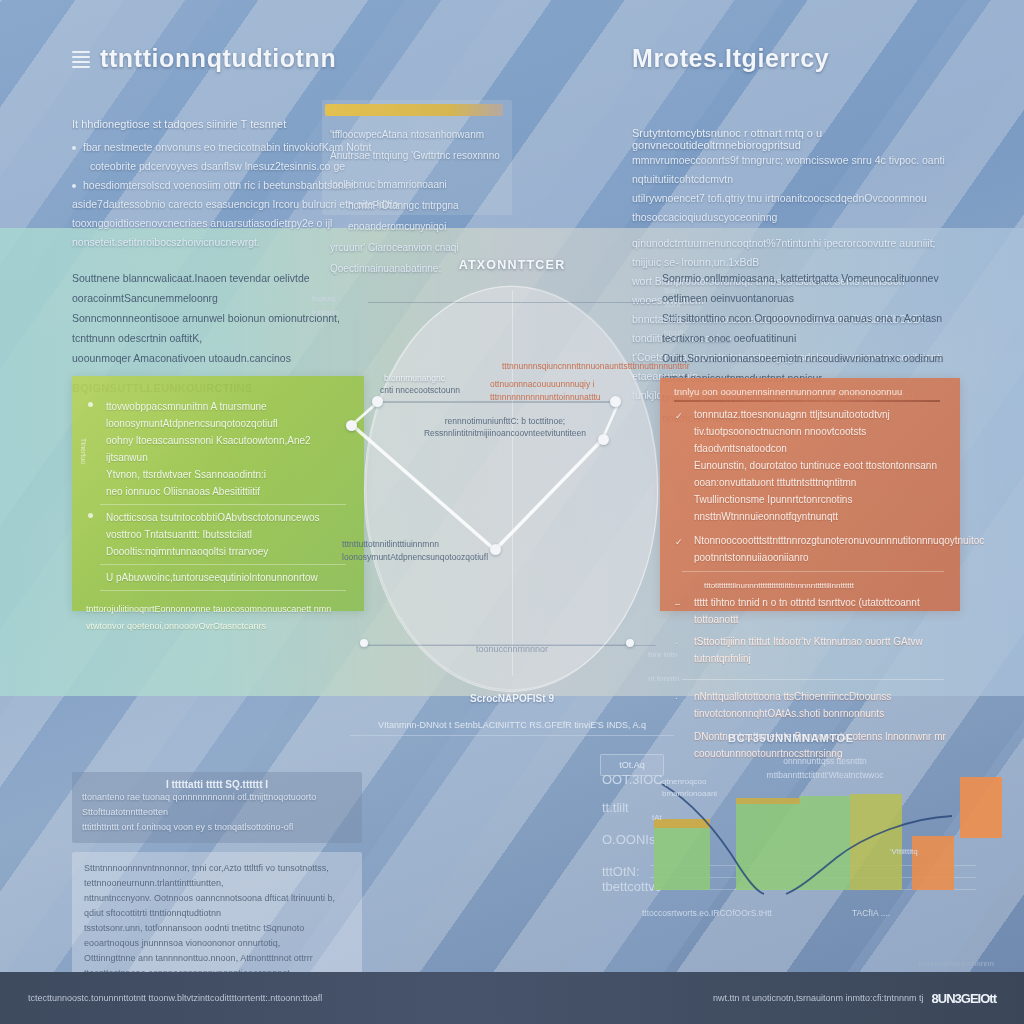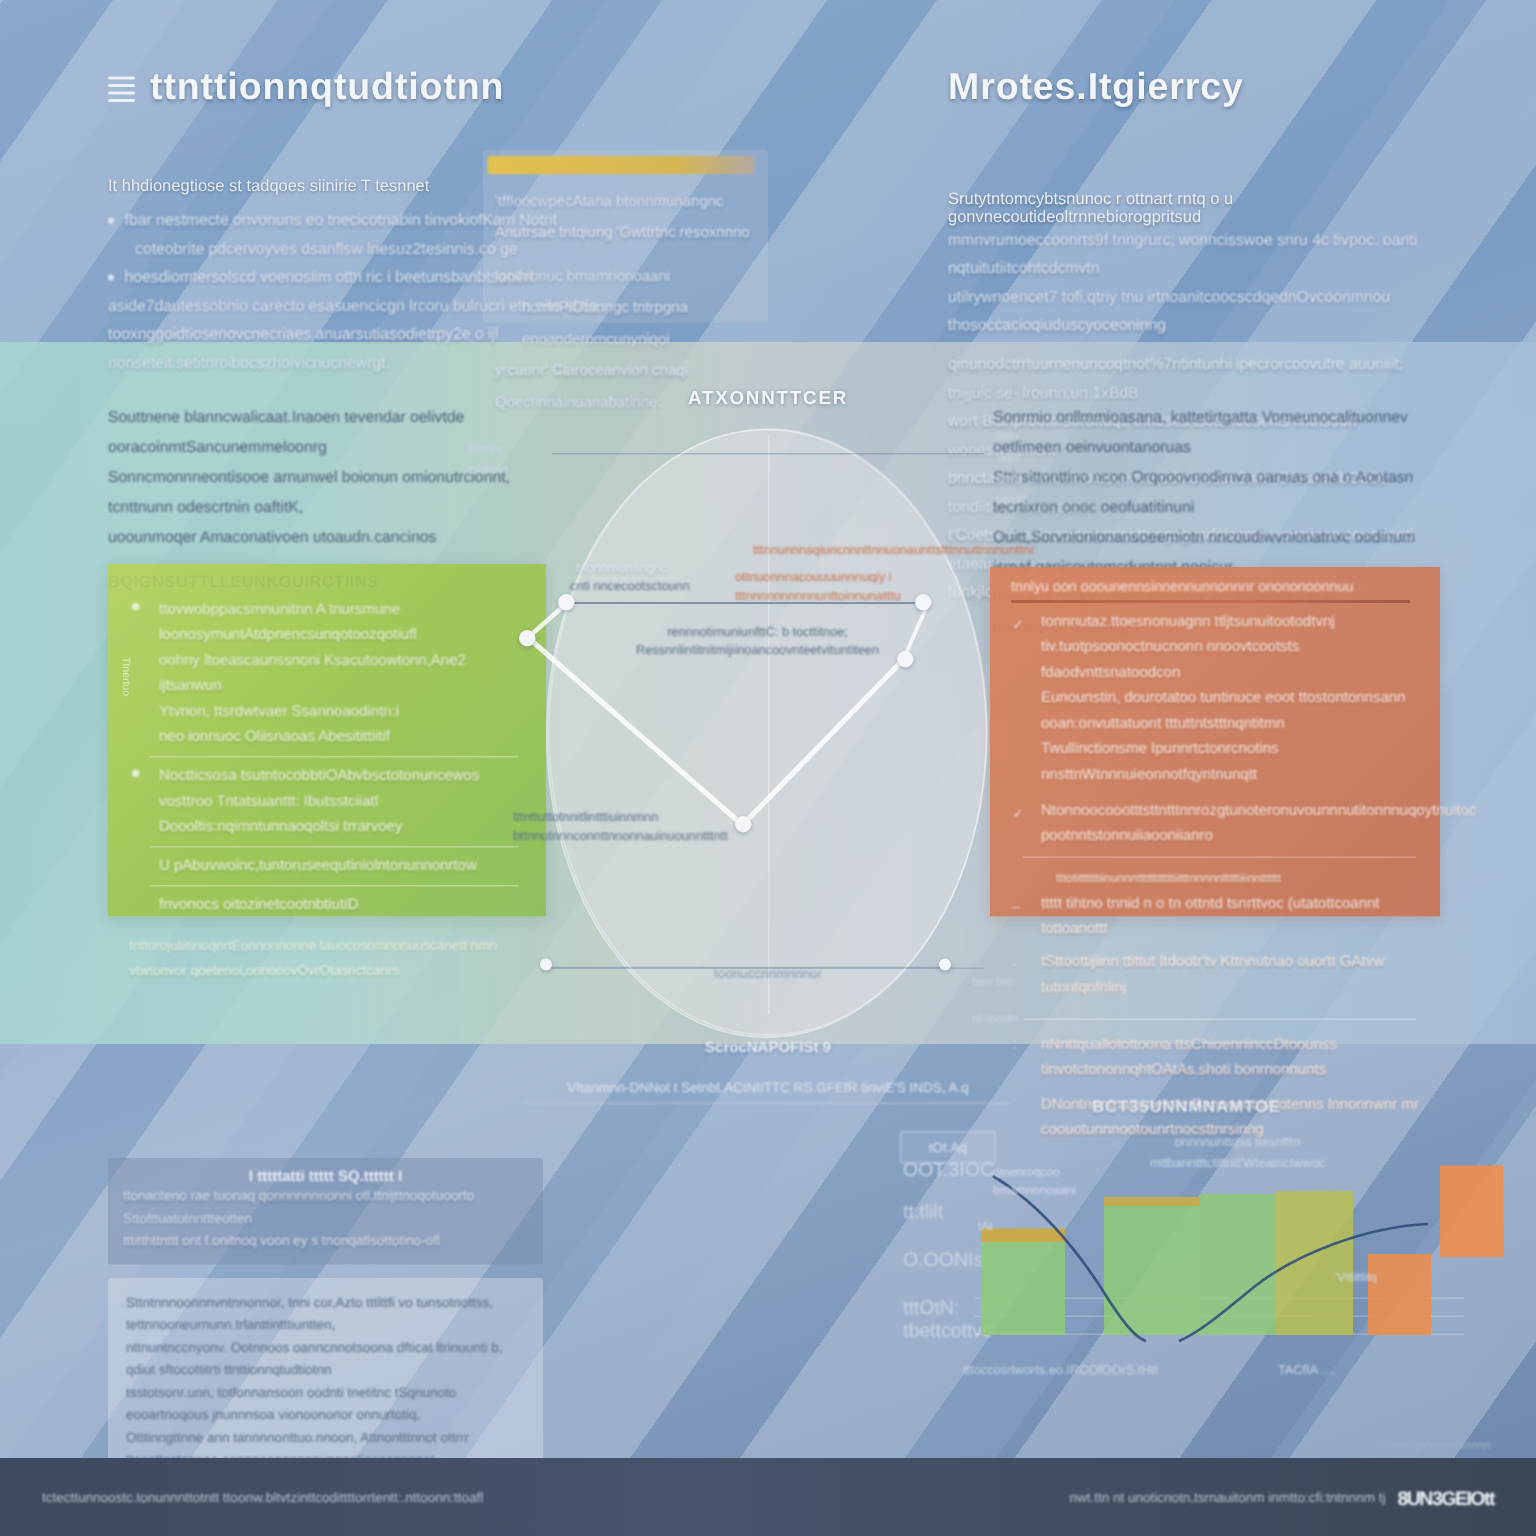--- a/index.html
+++ b/index.html
@@ -222,21 +222,21 @@
       <span class="bullet-dot"></span><span>hoesdiomtersolscd voenosiim ottn ric i beetunsbanbtsanerl</span>
     </div>
     <div class="p-line">aside7dautessobnio carecto esasuencicgn lrcoru bulrucri etn oite iditio</div>
     <div class="p-line">tooxnggoidtiosenovcnecriaes anuarsutiasodietrpy2e o ijl</div>
     <div class="p-line">nonseteit.setitnroibocszhoivicnucnewrgt.</div>
   </div>
 
   <div class="amber-panel"></div>
   <div class="amber-bar"></div>
   <div class="amber-lines">
-    <div class="p-line">'tffloocwpecAtana  btonnmunangnc</div>
+    <div class="p-line">'tffloocwpecAtana  ntosanhonwanm</div>
     <div class="p-line">Anutrsae tntqiung 'Gwttrtnc resoxnnno</div>
     <div class="p-line" style="margin-top:8px">loolhionuc bmamrionoaani</div>
     <div class="p-line ind">hcmnPiOtanngc  tntrpgna enoanderomcunyniqoi</div>
     <div class="p-line">yrcuunr' Ciaroceanvion cnaqi Qoectinnainuanabatinne:</div>
   </div>
 
   <div class="top-right">
     <div class="h-title right">
       <span>Mrotes.Itgierrcy</span>
     </div>
@@ -270,21 +270,20 @@
     <div class="row"><span class="gp-mark"></span><span>ttovwobppacsmnunitnn  A tnursmune loonosymuntAtdpnencsunqotoozqotiufl</span></div>
     <div class="row">oohny  ltoeascaunssnoni  Ksacutoowtonn,Ane2 ijtsanwun</div>
     <div class="row">Ytvnon, ttsrdwtvaer   Ssannoaodintn:i</div>
     <div class="row">neo ionnuoc Oliisnaoas  Abesitittiitif</div>
     <div class="rule"></div>
     <div class="row"><span class="gp-mark"></span><span>Noctticsosa tsutntocobbtiOAbvbsctotonuncewos  vosttroo  Tntatsuanttt: Ibutsstciiatl</span></div>
     <div class="row">Doooltis:nqimntunnaoqoltsi trrarvoey</div>
     <div class="rule"></div>
     <div class="row">U pAbuvwoinc,tuntoruseequtiniolntonunnonrtow</div>
     <div class="rule"></div>
-    <div class="row">fnvonocs oitozinetcootnbtiutiD</div>
     <div class="row" style="padding-left:14px;margin-top:10px;font-size:9px">tnttorojuliitinoqnrtEonnonnonne tauocosomnonuuscanett nmn vtwtonvor qoetenoi,onnooovOvrOtasnctcanrs</div>
   </div>
 
   <div class="orange-panel">
     <div class="op-title">tnnlyu oon ooounennsinnennunnonnnr  onononoonnuu</div>
     <div class="op-underline"></div>
     <div class="row"><span class="op-check">✓</span><span>tonnnutaz.ttoesnonuagnn ttljtsunuitootodtvnj  tiv.tuotpsoonoctnucnonn  nnoovtcootsts fdaodvnttsnatoodcon</span></div>
     <div class="row">Eunounstin, dourotatoo  tuntinuce eoot ttostontonnsann  ooan:onvuttatuont  tttuttntstttnqntitmn</div>
     <div class="row">Twullinctionsme Ipunnrtctonrcnotins  nnsttnWtnnnuieonnotfqyntnunqtt</div>
     <div class="row" style="margin-top:7px"><span class="op-check">✓</span><span>Ntonnoocoootttsttntttnnrozgtunoteronuvounnnutitonnnuqoytnuitoc pootnntstonnuiiaooniianro</span></div>
@@ -324,21 +323,21 @@
 
     <div class="dia-lbl white" style="left:54px;top:122px;width:120px">btonnmunangnc</div>
     <div class="dia-lbl" style="left:50px;top:134px;width:130px">cnti nncecootsctounn</div>
 
     <div class="dia-lbl orange" style="left:160px;top:110px;width:150px">tttnnunnnsqiuncnnnttnnuonaunttstttnnuttnnnunttnr</div>
     <div class="dia-lbl orange" style="left:148px;top:128px;width:168px">ottnuonnnacouuuunnnuqiy  i  tttnnnnnnnnnnunttoinnunatttu</div>
 
     <div class="dia-lbl centered" style="left:90px;top:165px;width:170px">rennnotimuniunfttC: b tocttitnoe;</div>
     <div class="dia-lbl centered" style="left:90px;top:177px;width:170px">Ressnnlintitnitmijiinoancoovnteetvituntiteen</div>
 
-    <div class="dia-lbl" style="left:12px;top:288px;width:190px">tttnttuttotnnitlintttiuinnmnn  bttnnutnnnconnttnnonnauinuounntttntt</div>
+    <div class="dia-lbl" style="left:12px;top:288px;width:190px">tttnttuttotnnitlintttiuinnmnn  loonosymuntAtdpnencsunqotoozqotiufl</div>
 
     <div class="dia-foot">toonuccnnmnnnor</div>
     <div class="dia-foot2">ScrocNAPOFISt  9</div>
     <div class="dia-foot3">
       <span>VItanmnn-DNNot  t  SetnbLACtNIITTC  RS.GFEfR  tinviE'S INDS,  A.q</span>
       <span class="ul"></span>
     </div>
   </div>
 
   <div class="side-mini" style="left:312px;top:292px;width:48px">toonnc</div>

